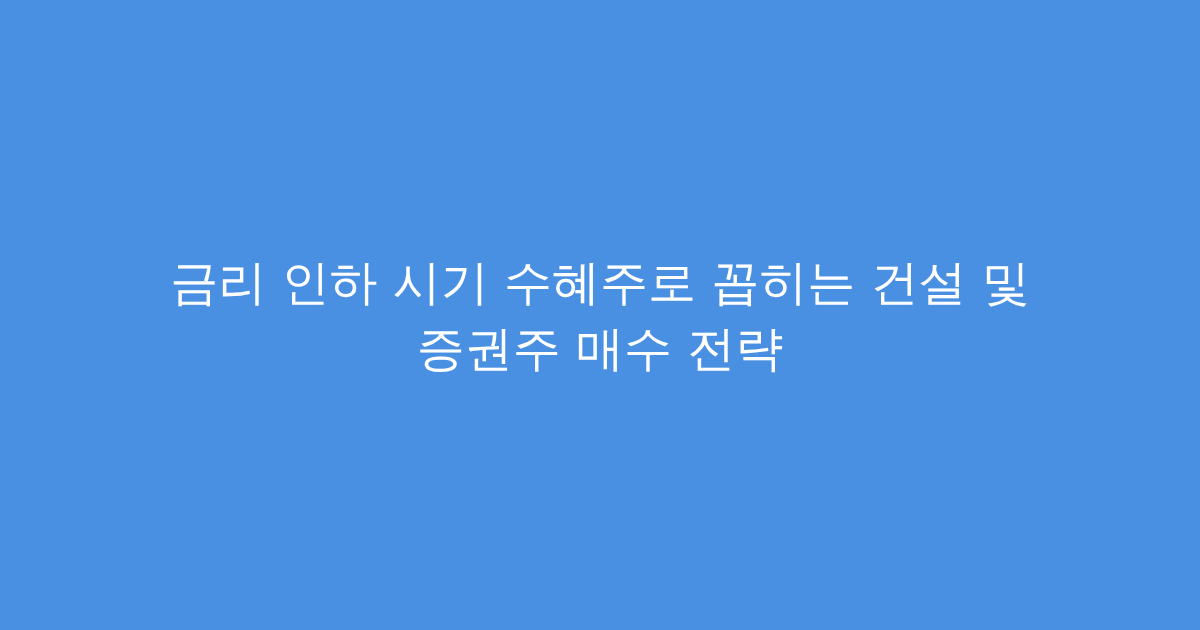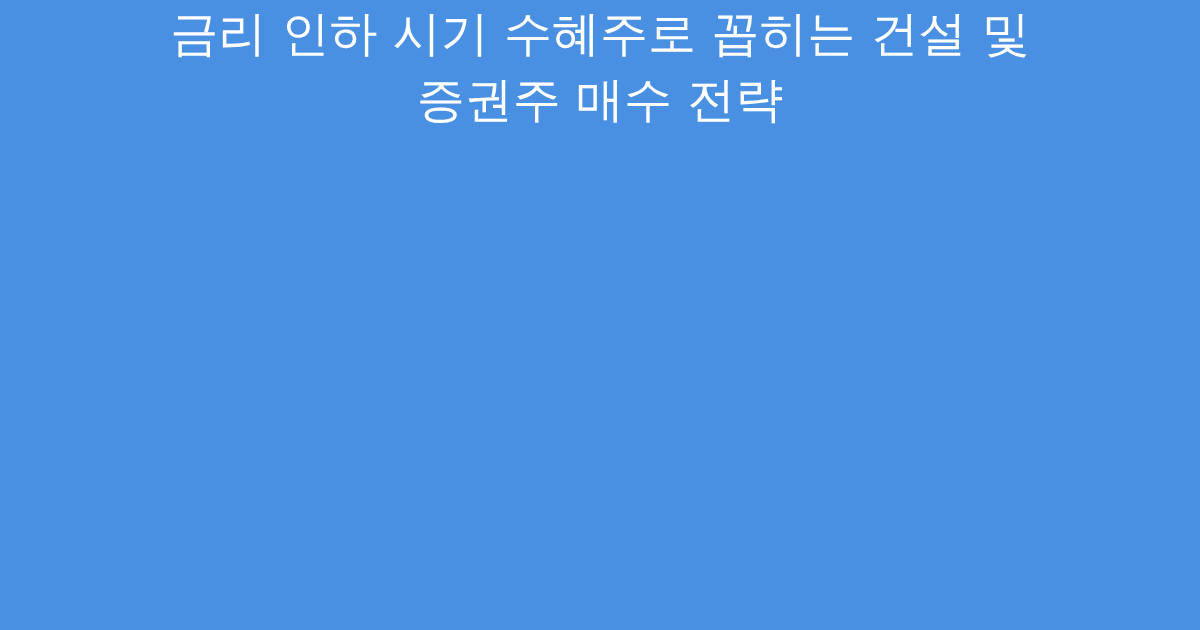--- a/index.html
+++ b/index.html
@@ -14,21 +14,21 @@
     overflow: hidden;
     font-family: "DejaVu Sans", "Liberation Sans", sans-serif;
   }
 
   #card {
     position: relative;
     width: 1200px;
     height: 630px;
     box-sizing: border-box;
     display: flex;
-    align-items: flex-start;
+    align-items: center;
     justify-content: center;
     
   }
 
   #headline {
     display: block;
     width: 1010px;
     margin: 0;
     padding: 0;
     text-align: center;

